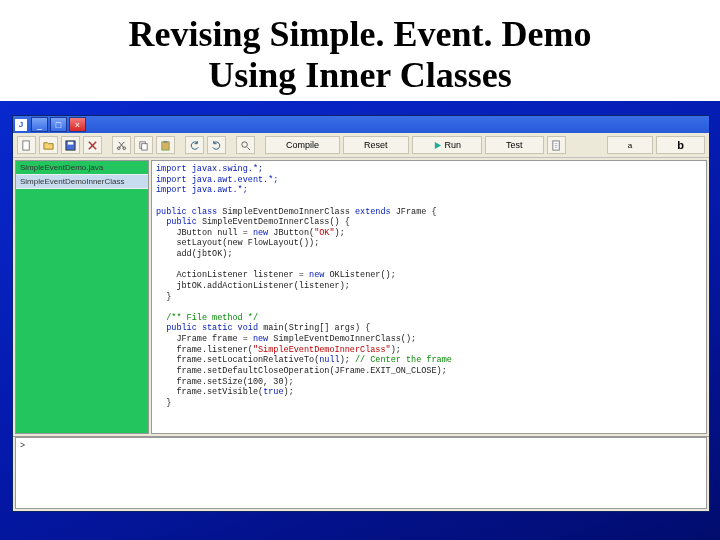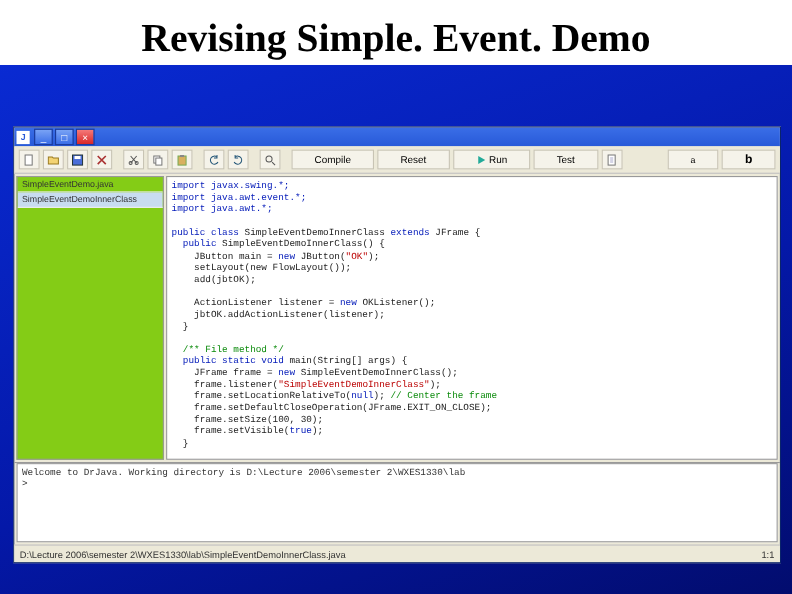--- a/index.html
+++ b/index.html
@@ -14,21 +14,21 @@
 .winbtn{width:15px;height:13px;background:linear-gradient(#7aa3f5,#3a6ee7);border:1px solid #1a3a9a;display:flex;align-items:center;justify-content:center;color:#fff;font-size:9px;font-family:Arial}
 .winbtn.close{background:linear-gradient(#f57a7a,#d82727)}
 .menubar{background:#ece9d8;height:16px;display:flex;align-items:center;padding:0 4px;gap:10px;font-size:9px;border-bottom:1px solid #c0c0c0}
 .menubar span{cursor:default}
 .toolbar{background:#ece9d8;height:20px;display:flex;align-items:center;padding:2px 4px;gap:3px;border-bottom:1px solid #c0c0c0}
 .tb{width:17px;height:16px;background:#f5f3ea;border:1px solid #c8c4b4;display:flex;align-items:center;justify-content:center;font-size:9px;color:#555}
 .tb svg{width:11px;height:11px}
 .tbtn{height:16px;padding:0 20px;background:#f5f3ea;border:1px solid #c8c4b4;display:flex;align-items:center;font-size:9px;gap:3px}
 .tsep{width:4px}
 .body{flex:1;display:flex;min-height:0}
-.left{width:132px;background:#84cc16;border:1px solid #999;margin:2px 1px 2px 2px;font-size:8px;overflow:hidden}
+.left{width:132px;background:#22c55e;border:1px solid #999;margin:2px 1px 2px 2px;font-size:8px;overflow:hidden}
 .left .li{padding:2px 4px;border-bottom:1px solid #eee;color:#333;white-space:nowrap;overflow:hidden}
 .left .li.sel{background:#c8dcf0}
 .editor{flex:1;background:#fff;border:1px solid #999;margin:2px 2px 2px 1px;font-family:"Courier New",monospace;font-size:8.5px;line-height:1.25;padding:3px 4px;overflow:hidden;white-space:pre;color:#222}
 .kw{color:#0018b8}
 .cm{color:#0a8a0a}
 .st{color:#b00}
 .bottom{height:74px;display:flex;flex-direction:column;border-top:1px solid #999}
 .tabs{height:17px;background:#ece9d8;display:flex;align-items:flex-end;padding:0 3px;gap:2px;font-size:9px}
 .tab{padding:2px 7px;background:#f5f3ea;border:1px solid #b0aea0;border-bottom:none;position:relative;top:1px}
 .tab.act{background:#fff}
@@ -36,20 +36,21 @@
 .status{height:15px;background:#ece9d8;border-top:1px solid #c0c0c0;display:flex;align-items:center;padding:0 5px;font-size:8.5px;color:#333}
 .status .r{margin-left:auto}
 </style>
 </head>
 <body>
 
 <div class="slide">
   <div class="titlewrap">
     <h1 class="title">
       <span>Revising Simple. Event. Demo</span><br>
+      <span>Using Inner Classes</span>
     </h1>
   </div>
 
   <div class="ide">
     <div class="tbar">
       <div class="ico">J</div>
       <div class="winbtns">
         <div class="winbtn">_</div>
         <div class="winbtn">□</div>
         <div class="winbtn close">×</div>
@@ -150,21 +151,21 @@
       <div class="left">
         <div class="li">SimpleEventDemo.java</div>
         <div class="li sel">SimpleEventDemoInnerClass</div>
       </div>
       <div class="editor"><span class="kw">import javax.swing.*;</span>
 <span class="kw">import java.awt.event.*;</span>
 <span class="kw">import java.awt.*;</span>
 <span></span>
 <span class="kw">public class</span><span> SimpleEventDemoInnerClass </span><span class="kw">extends</span><span> JFrame {</span>
 <span class="kw">  public</span><span> SimpleEventDemoInnerClass() {</span>
-<span>    JButton main = </span><span class="kw">new</span><span> JButton(</span><span class="st">"OK"</span><span>);</span>
+<span>    JButton null = </span><span class="kw">new</span><span> JButton(</span><span class="st">"OK"</span><span>);</span>
 <span>    setLayout(new FlowLayout());</span>
 <span>    add(jbtOK);</span>
 <span></span>
 <span>    ActionListener listener = </span><span class="kw">new</span><span> OKListener();</span>
 <span>    jbtOK.addActionListener(listener);</span>
 <span>  }</span>
 <span></span>
 <span class="cm">  /** File method */</span>
 <span class="kw">  public static void</span><span> main(String[] args) {</span>
 <span>    JFrame frame = </span><span class="kw">new</span><span> SimpleEventDemoInnerClass();</span>
@@ -178,23 +179,18 @@
 
 
 
 
 
 </div>
     </div>
 
     <div class="bottom">
       <div class="console">
-        <div>Welcome to DrJava.  Working directory is D:\Lecture 2006\semester 2\WXES1330\lab</div>
         <div>&gt;</div>
       </div>
     </div>
 
-    <div class="status">
-      <span>D:\Lecture 2006\semester 2\WXES1330\lab\SimpleEventDemoInnerClass.java</span>
-      <span class="r">1:1</span>
-    </div>
   </div>
 </div>
 
 </body></html>

